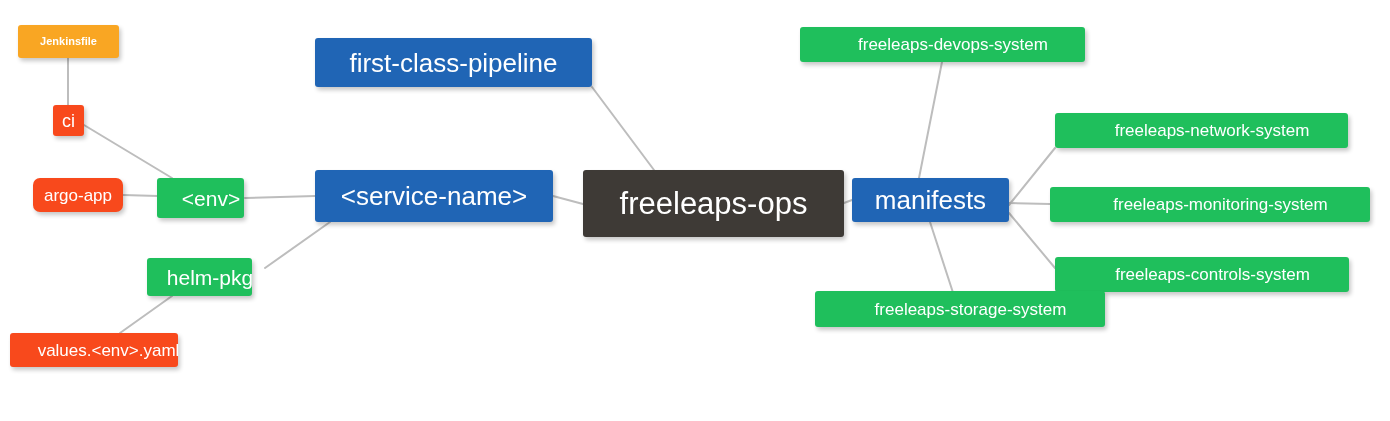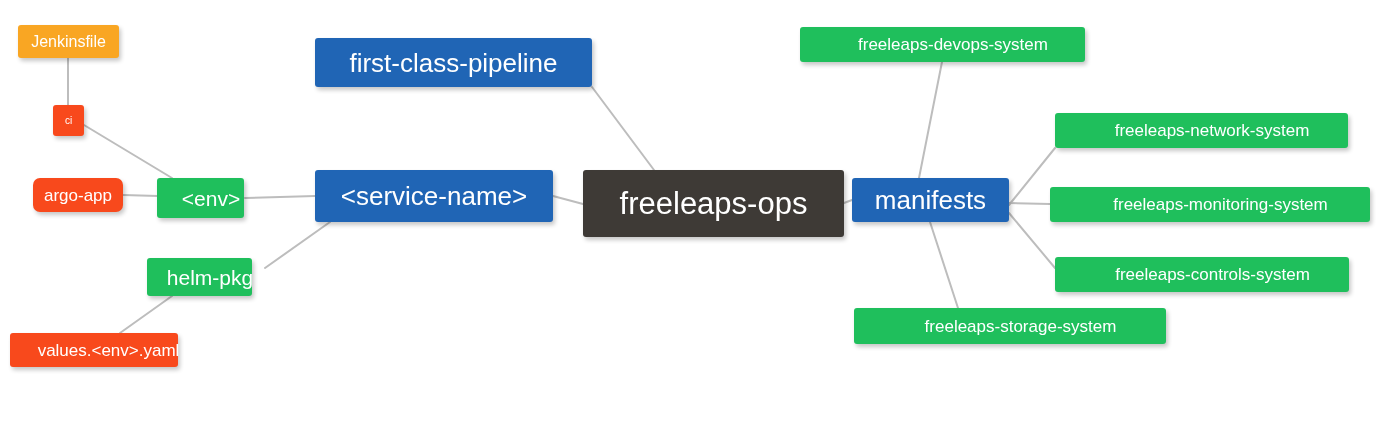--- a/index.html
+++ b/index.html
@@ -50,22 +50,22 @@
   .c-blue   { background: #2065b5; }
   .c-green  { background: #1fbf5c; padding-left: 31px; }
   .c-orange { background: #f9a623; }
   .c-red    { background: #f8491c; }
 
   
   .s-root  { font-size: 31px; }
   .s-l1    { font-size: 26px; }
   .s-l2    { font-size: 21px; }
   .s-l3    { font-size: 17px; }
-  .s-l4    { font-size: 10px; }
-  .s-l5    { font-size: 16px; }
+  .s-l4    { font-size: 18px; }
+  .s-l5    { font-size: 11px; font-weight: bold; }
 </style>
 </head>
 <body>
 
 <div id="mindmap">
   <svg id="edge-layer" viewBox="0 0 1390 421" xmlns="http://www.w3.org/2000/svg">
       <path d="M 583 204 L 553 196" stroke="#bdbdbd" stroke-width="2" fill="none" stroke-linecap="round"></path>
       <path d="M 654 170 L 592 87" stroke="#bdbdbd" stroke-width="2" fill="none" stroke-linecap="round"></path>
       <path d="M 844 203 L 852 200" stroke="#bdbdbd" stroke-width="2" fill="none" stroke-linecap="round"></path>
       <path d="M 315 196 L 245 198" stroke="#bdbdbd" stroke-width="2" fill="none" stroke-linecap="round"></path>
@@ -116,17 +116,17 @@
       </div>
       <div class="node c-green s-l3" style="left: 1055px; top: 113px; width: 293px; height: 35px;">
         <span>freeleaps-network-system</span>
       </div>
       <div class="node c-green s-l3" style="left: 1050px; top: 187px; width: 320px; height: 35px;">
         <span>freeleaps-monitoring-system</span>
       </div>
       <div class="node c-green s-l3" style="left: 1055px; top: 257px; width: 294px; height: 35px;">
         <span>freeleaps-controls-system</span>
       </div>
-      <div class="node c-green s-l3" style="left: 815px; top: 308px; width: 312px; height: 36px; margin-left: 39px;">
+      <div class="node c-green s-l3" style="left: 815px; top: 291px; width: 290px; height: 36px;">
         <span>freeleaps-storage-system</span>
       </div>
     </div>
 </div>
 
 </body></html>

